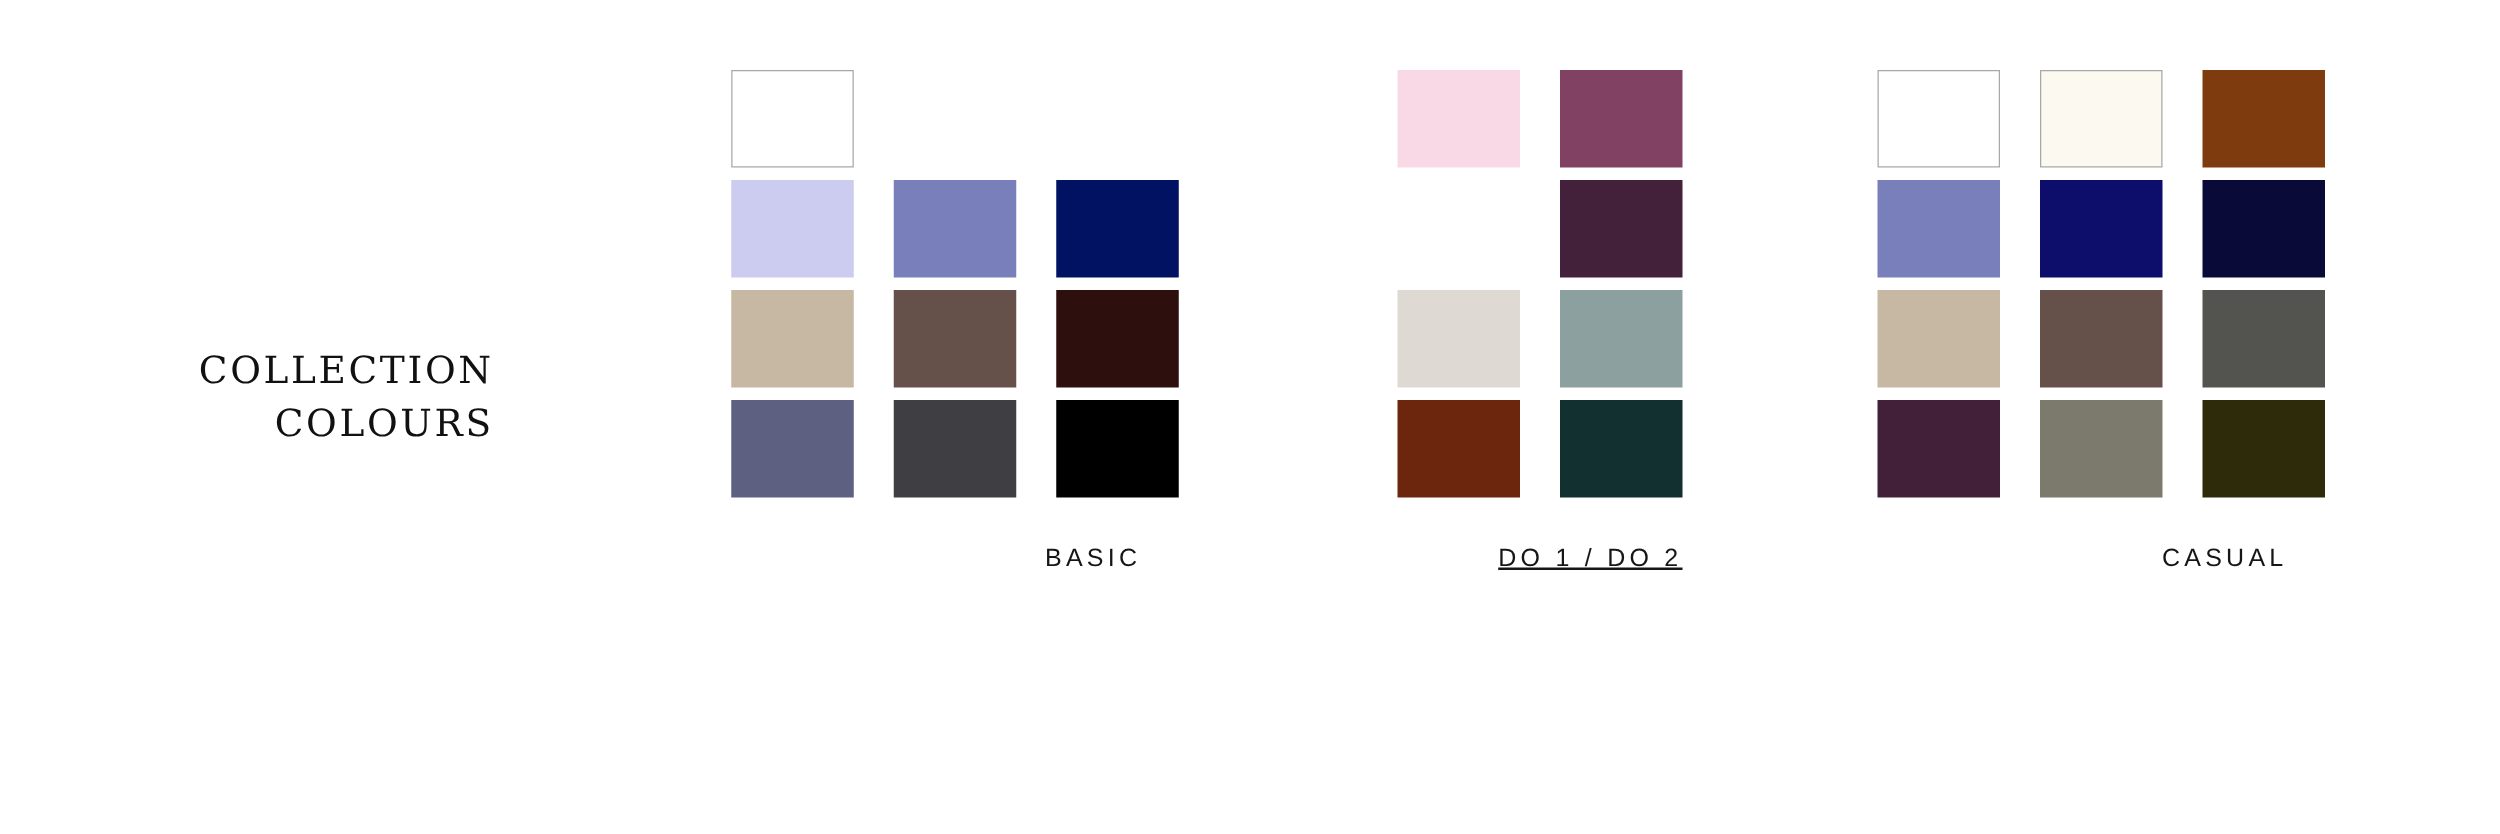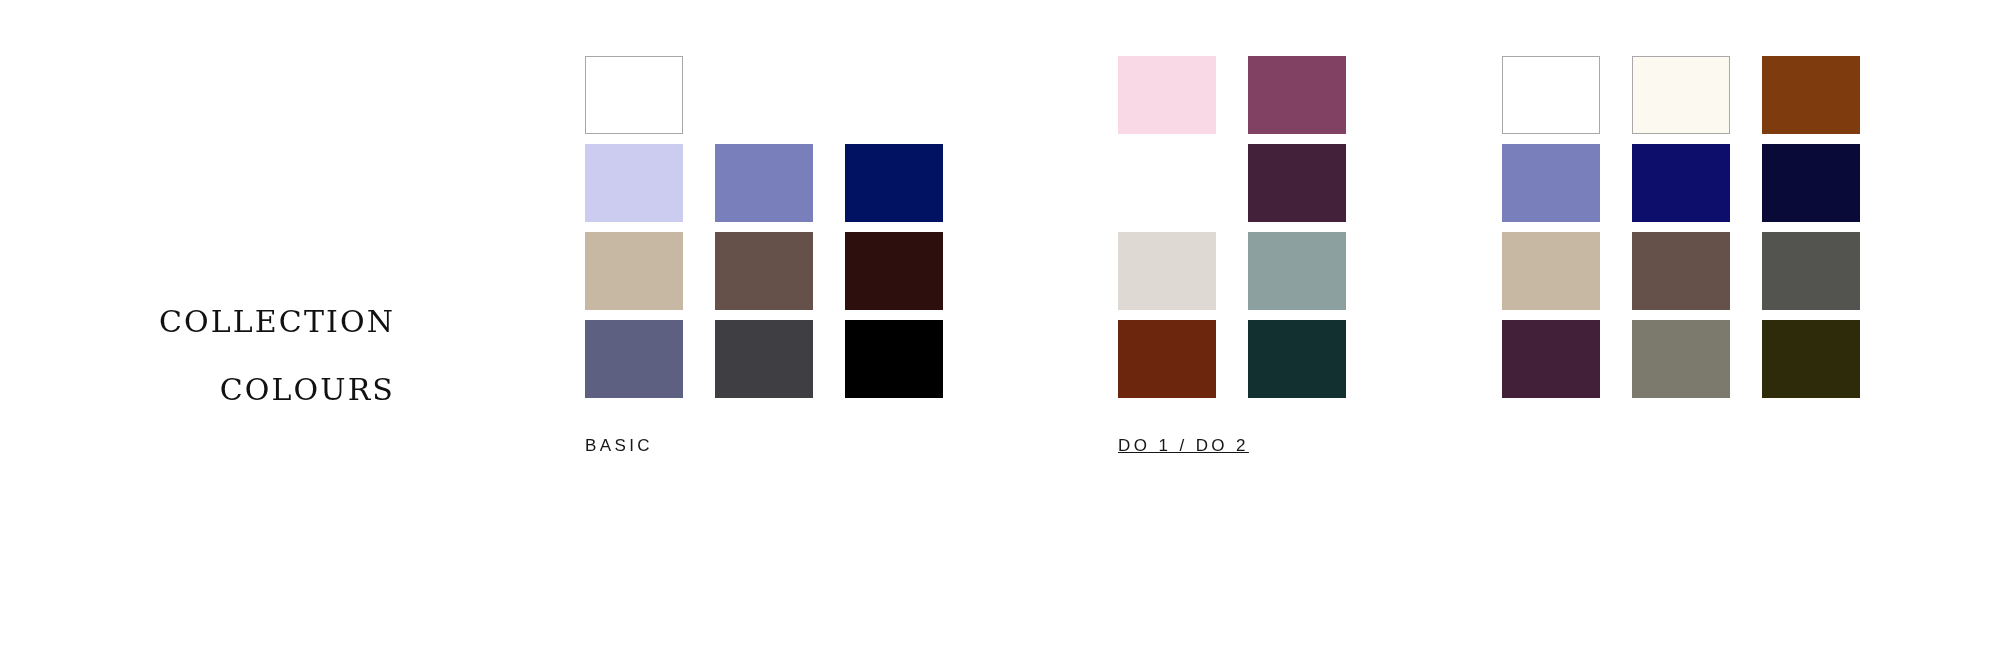--- a/index.html
+++ b/index.html
@@ -31,21 +31,21 @@
     width: 355px;
     text-align: right;
     font-family: "DejaVu Serif", "Liberation Serif", serif;
     color: #111111;
     line-height: 1.42;
     letter-spacing: 2.1px;
     font-size: 30px;
     font-weight: 400;
     white-space: nowrap;
   }
-  .title-line { display: block; margin-top: 25px; }
+  .title-line { display: block; }
 
   
   .group {
     position: absolute;
     top: 56px;
   }
   .grid {
     display: grid;
     grid-template-columns: repeat(3, 98px);
     grid-template-rows: repeat(4, 78px);
@@ -65,23 +65,23 @@
     background: transparent;
   }
   .cell.bordered {
     border: 1px solid #a8a8a8;
   }
 
   
   .caption {
     position: absolute;
     top: 436px;
-    text-align: left;
+    text-align: right;
     font-family: "Liberation Sans", sans-serif;
-    font-size: 17px;
+    font-size: 20px;
     font-weight: 400;
     letter-spacing: 3.4px;
     color: #161616;
     white-space: nowrap;
   }
 
   #group-basic   { left: 585px; }
   #group-do      { left: 1118px; }
   #group-casual  { left: 1502px; }
 
@@ -139,14 +139,15 @@
         <div class="cell" title="#65514A" style="background-color: rgb(101, 81, 74);"></div>
         <div class="cell" title="#53544F" style="background-color: rgb(83, 84, 79);"></div>
         <div class="cell" title="#43203A" style="background-color: rgb(67, 32, 58);"></div>
         <div class="cell" title="#7C7A6C" style="background-color: rgb(124, 122, 108);"></div>
         <div class="cell" title="#2E2B0A" style="background-color: rgb(46, 43, 10);"></div>
       </div>
     </div>
 
   <div class="caption" id="caption-basic">BASIC</div>
   <div class="caption" id="caption-do">DO 1 / DO 2</div>
+  <div class="caption" id="caption-casual">CASUAL</div>
 
 </div>
 
 </body></html>

